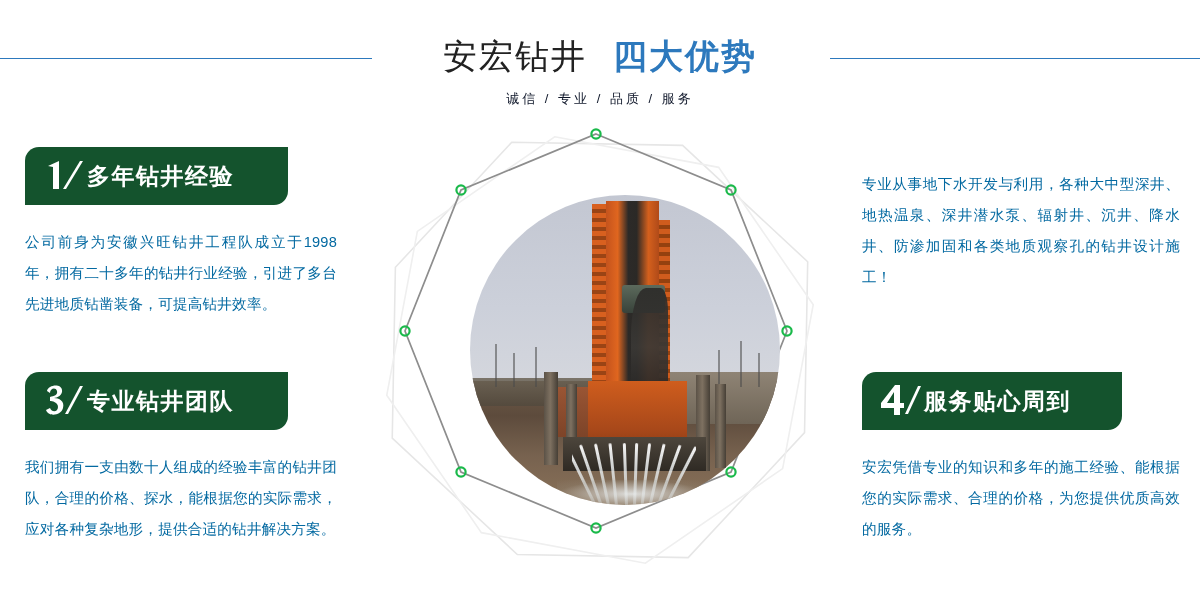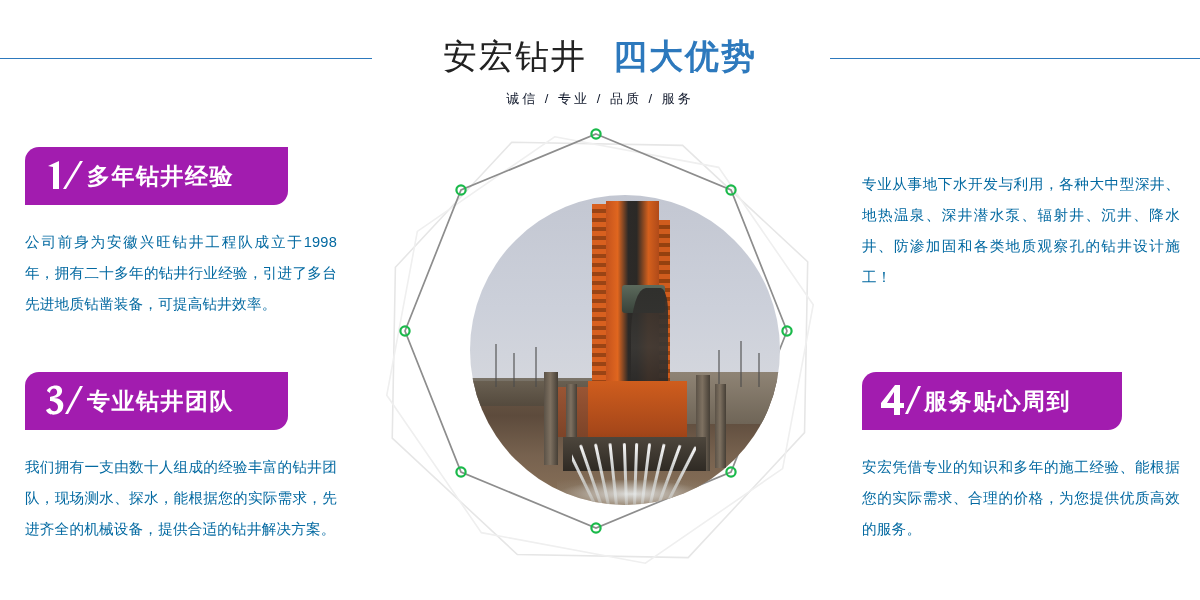--- a/index.html
+++ b/index.html
@@ -35,21 +35,21 @@
 
   
   .card{position:absolute;width:330px;}
   .card.left-col{left:25px;}
   .card.right-col{left:862px;}
   .card.row1{top:147px;}
   .card.row2{top:372px;}
 
   .card-bar{
     position:relative;width:263px;height:58px;
-    background:#a21caf;display:flex;align-items:center;
+    background:#14532d;display:flex;align-items:center;
     box-sizing:border-box;
   }
   .card.left-col .card-bar{
     border-radius:14px 0 14px 0;padding-left:14px;
   }
   .card.right-col .card-bar{
     width:260px;border-radius:14px 0 14px 0;padding-left:14px;
   }
   .card-num{
     width:46px;height:46px;position:relative;flex:0 0 46px;
@@ -217,21 +217,21 @@
   <div class="card left-col row2">
     <div class="card-bar">
       <span class="card-num">
         <svg width="46" height="46" viewBox="0 0 46 46">
           <path d="M8 13 C9 7, 22 5, 23 12 C24 17, 18 20, 15 20 C20 20, 26 23, 24 30 C22 38, 9 39, 7 32 L11 30 C13 35, 19 34, 19 29 C19 24, 13 23, 11 23 L11 19 C15 18, 19 17, 18 13 C17 9, 11 10, 11 15 Z" fill="#ffffff"></path>
           <path d="M26 36 L41 8 L44 8 L29 36 Z" fill="#ffffff"></path>
         </svg>
       </span>
       <span class="card-title">专业钻井团队</span>
     </div>
-    <div class="card-body">我们拥有一支由数十人组成的经验丰富的钻井团队，现场测水、探水，能根据您的实际需求，先进齐全的机械设备，提供合适的钻井解决方案。</div>
+    <div class="card-body">我们拥有一支由数十人组成的经验丰富的钻井团队，合理的价格、探水，能根据您的实际需求，应对各种复杂地形，提供合适的钻井解决方案。</div>
   </div>
 
   <div class="card right-col row2">
     <div class="card-bar">
       <span class="card-num">
         <svg width="46" height="46" viewBox="0 0 46 46">
           <path d="M19 7 L24 7 L24 25 L28 25 L28 30 L24 30 L24 37 L18 37 L18 30 L5 30 L5 25 Z M18 14 L11 25 L18 25 Z" fill="#ffffff"></path>
           <path d="M29 36 L42 8 L45 8 L32 36 Z" fill="#ffffff"></path>
         </svg>
       </span>

